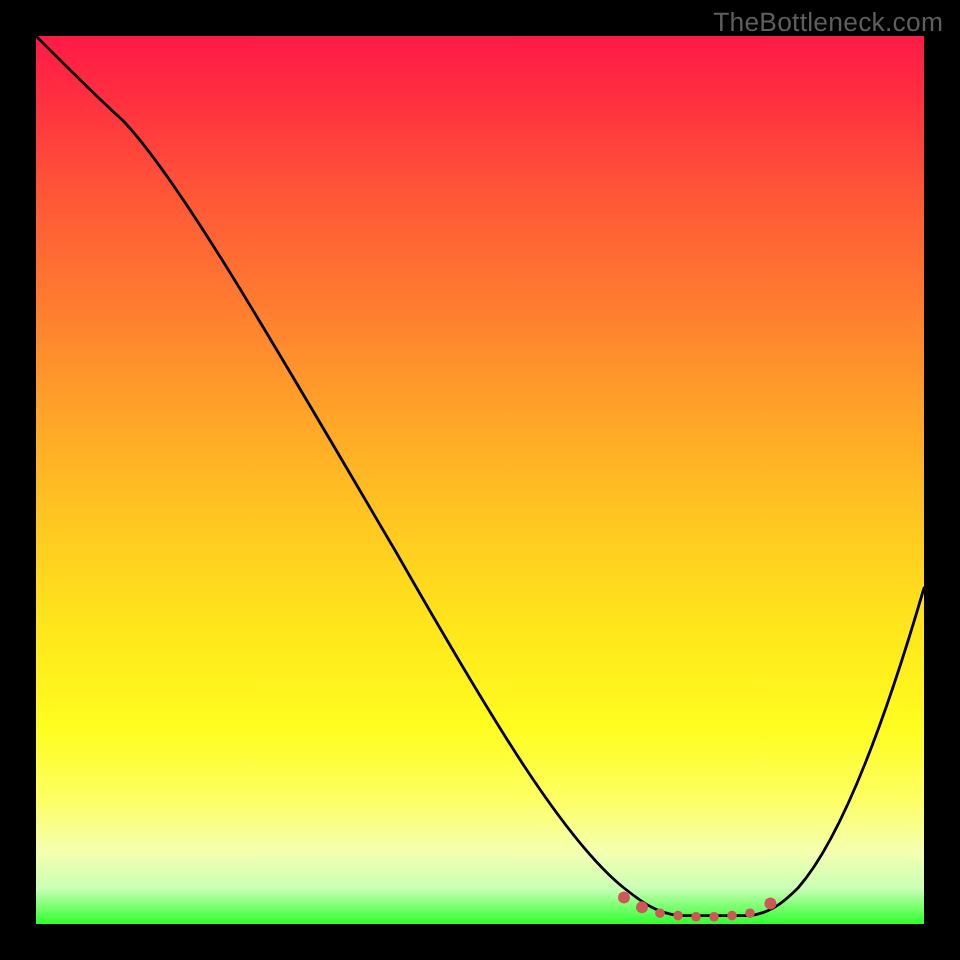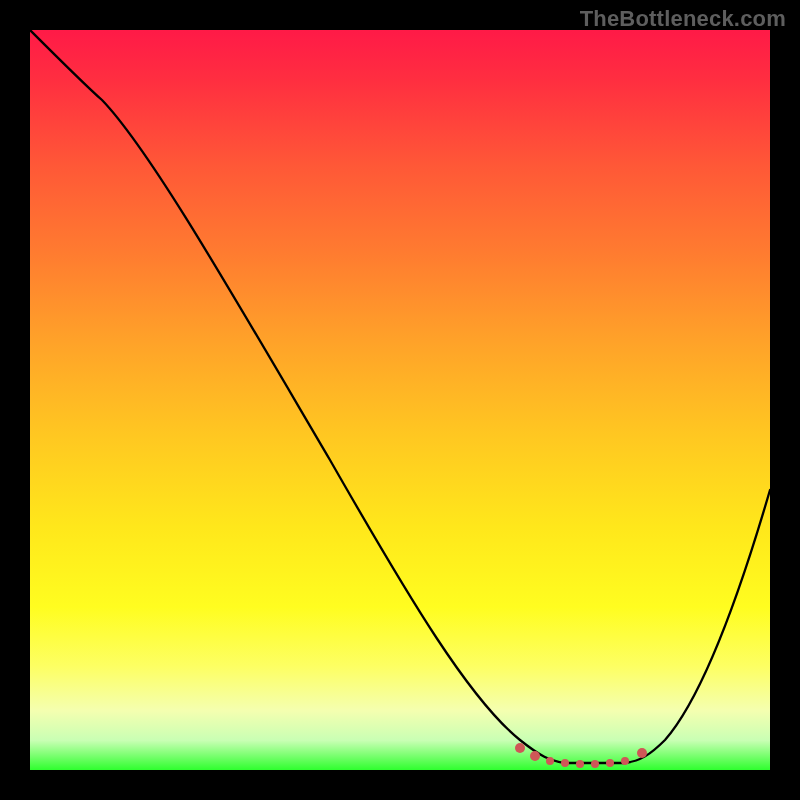--- a/index.html
+++ b/index.html
@@ -16,21 +16,21 @@
     width: 800px;
     height: 800px;
     background: #000;
   }
   .watermark {
     position: absolute;
     top: 6px;
     right: 14px;
     color: #5e5e5e;
     font-size: 22px;
-    font-weight: 700;
+    font-weight: 400;
     z-index: 5;
     letter-spacing: 0.2px;
   }
   .plot {
     position: absolute;
     left: 30px;
     top: 30px;
     width: 740px;
     height: 740px;
     overflow: hidden;

